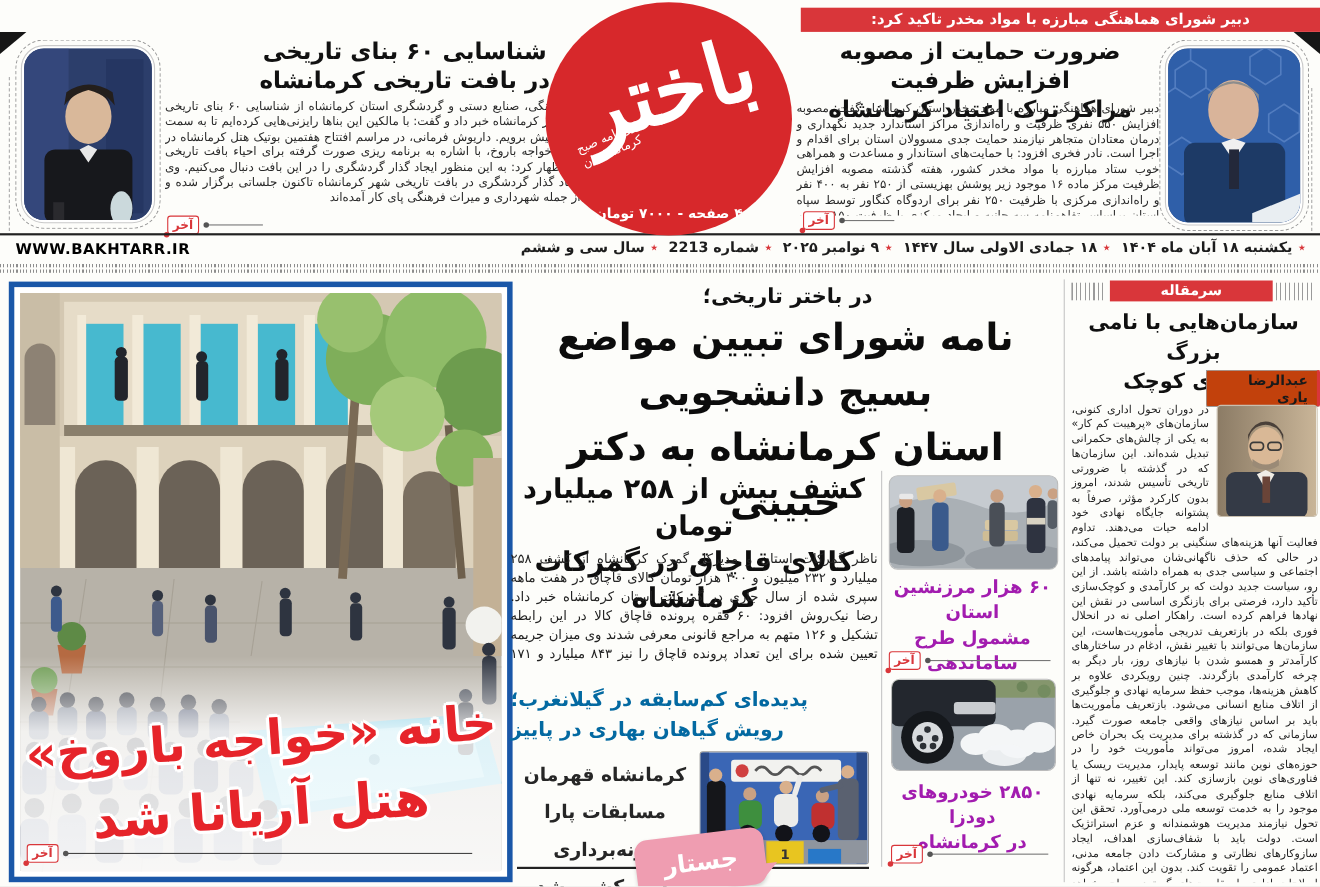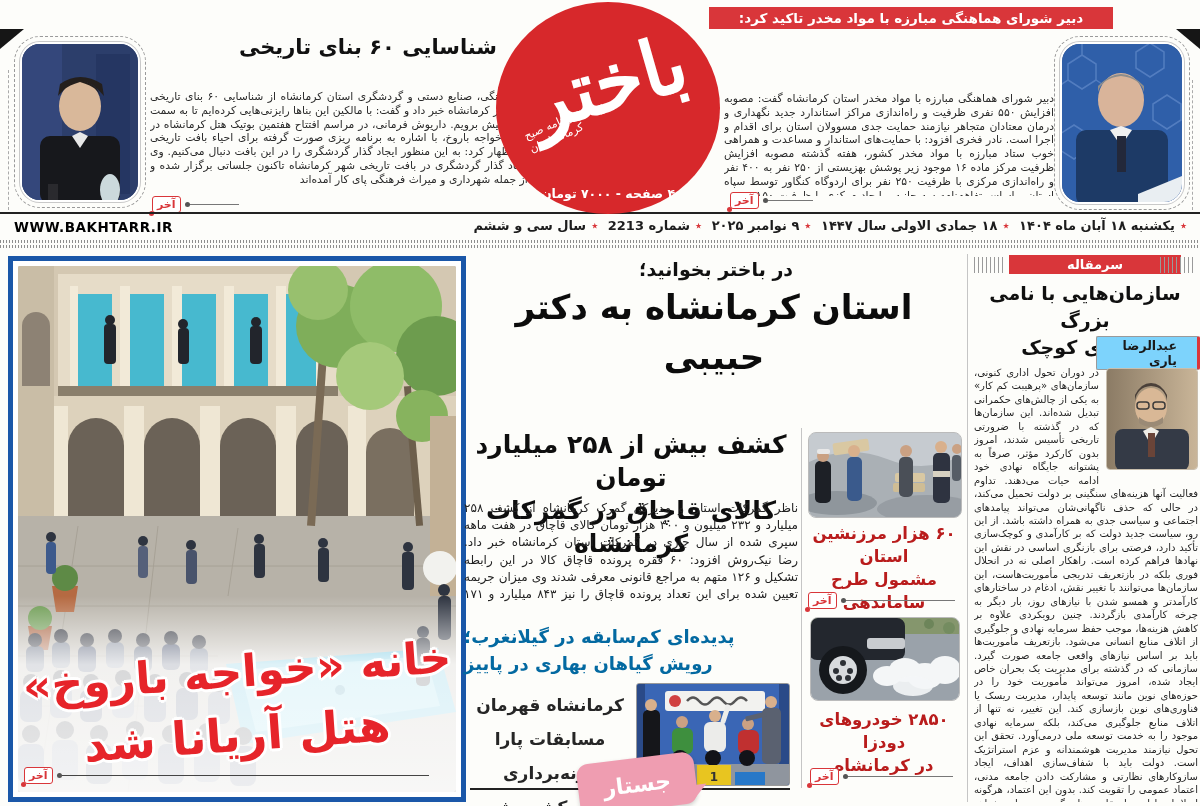--- a/index.html
+++ b/index.html
@@ -71,30 +71,30 @@
   .lead-h { text-align:center; font-size:34px; line-height:50px; font-weight:bold; color:#0c0c0c; letter-spacing:-.5px; }
 
   .customs-h { text-align:center; font-size:25px; line-height:33px; font-weight:bold; color:#0e0e0e; }
   .customs-body { font-size:12px; line-height:17.2px; text-align:justify; color:#222; overflow:hidden; }
 
   .mid-head { text-align:left; font-size:18px; line-height:26px; font-weight:bold; color:#0369a1; }
   .soft-head { text-align:center; font-size:17px; line-height:34px; font-weight:bold; color:#262626; }
 
   
   .brief-photo { border-radius:8px; overflow:hidden; border:1px solid #bbb; }
-  .brief-head { text-align:center; font-size:16.5px; line-height:23px; font-weight:bold; color:#b91c1c; }
+  .brief-head { text-align:center; font-size:16.5px; line-height:23px; font-weight:bold; color:#a21caf; }
 
   
   .vdiv { width:1px; background:#c5c5c5; }
   .vhatch { background:repeating-linear-gradient(90deg,#9a9a9a 0 1px, transparent 1px 4px); }
   .ed-label { background:#d9363a; color:#fff; font-size:13px; font-weight:bold; display:flex; align-items:center; justify-content:center; }
   .ed-h { text-align:center; font-size:19px; line-height:27px; font-weight:bold; color:#101010; }
   .ed-author {
-    font-size:12.5px; font-weight:bold; color:#1a1a1a; background:#7dd3fc;
-    border:1px solid #9a9a9a; border-right:3px solid #d9363a; padding:1px 20px; border-radius:2px;
+    font-size:12.5px; font-weight:bold; color:#1a1a1a; background:#c2410c;
+    border:1px solid #9a9a9a; border-right:3px solid #d9363a; padding:1px 8px; border-radius:2px;
   }
   .ed-body { font-size:10px; line-height:13.45px; text-align:justify; color:#1f1f1f; overflow:hidden; }
   .ed-photo { float:right; width:92px; height:102px; margin:2px 0 5px 7px; border:1px solid #c9bfae; border-radius:4px; overflow:hidden; }
 
   
   .main-frame { border:5px solid #1a57a8; background:#fff; padding:5px; }
   .main-frame .inner { position:relative; width:438px; height:526px; overflow:hidden; border-radius:2px; }
   .hotel-head {
     position:absolute; left:0; right:0; text-align:center; font-weight:bold; color:#e6242a;
     transform:rotate(-4deg);
@@ -106,21 +106,21 @@
     z-index:6; box-shadow:0 2px 4px rgba(0,0,0,.18);
   }
   .watermark::after { content:""; position:absolute; right:-10px; bottom:4px; border-top:14px solid #ef9db1; border-right:14px solid transparent; }
   .vdash { border-left:1px dashed #aaa; width:0; }
 </style>
 </head>
 <body>
 
 <div class="page">
 
-  <div class="abs kicker-banner" style="left:709px;top:7px;width:404px;">
+  <div class="abs kicker-banner" style="left:728px;top:7px;width:472px;">
     <span>دبیر شورای هماهنگی مبارزه با مواد مخدر تاکید کرد:</span>
   </div>
   <div class="abs tri tri-l" style="left:0;top:29px;"></div>
   <div class="abs tri tri-r" style="left:1176px;top:29px;"></div>
   <div class="abs vdash" style="left:8px;top:70px;height:140px;"></div>
   <div class="abs vdash" style="left:1192px;top:80px;height:130px;"></div>
 
   <div class="abs photo-frame dash-out" style="left:20px;top:42px;width:120px;height:160px;">
     <svg width="120" height="160" viewBox="0 0 120 160">
       <rect width="120" height="160" fill="#2c3e6b"></rect>
@@ -130,33 +130,38 @@
       <path d="M40 52 Q62 22 86 52 L84 40 Q62 26 42 40 Z" fill="#241f1c"></path>
       <path d="M41 58 Q40 44 62 38 Q84 44 83 58 Q83 40 62 36 Q41 40 41 58Z" fill="#241f1c"></path>
       <rect x="22" y="92" width="80" height="68" rx="10" fill="#17181c"></rect>
       <polygon points="54,92 62,104 70,92 62,88" fill="#e8e8e8"></polygon>
       <ellipse cx="92" cy="146" rx="10" ry="16" fill="#dfeef2" opacity=".9"></ellipse>
       <rect x="30" y="140" width="10" height="20" fill="#2a2a2e"></rect>
     </svg>
   </div>
   <div class="abs art-head" style="left:150px;top:34px;width:436px;">
     <div>شناسایی ۶۰ بنای تاریخی</div>
+    <div>در بافت تاریخی کرمانشاه</div>
   </div>
   <div class="abs art-body" style="left:150px;top:90px;width:436px;height:106px;">مدیرکل میراث فرهنگی، صنایع دستی و گردشگری استان کرمانشاه از شناسایی ۶۰ بنای تاریخی در بافت تاریخی شهر کرمانشاه خبر داد و گفت: با مالکین این بناها رایزنی‌هایی کرده‌ایم تا به سمت مرمت و احیاء آنها پیش برویم. داریوش فرمانی، در مراسم افتتاح هفتمین بوتیک هتل کرمانشاه در محل خانه تاریخی خواجه باروخ، با اشاره به برنامه ریزی صورت گرفته برای احیاء بافت تاریخی شهر کرمانشاه، اظهار کرد: به این منظور ایجاد گذار گردشگری را در این بافت دنبال می‌کنیم. وی افزود: برای ایجاد گذار گردشگری در بافت تاریخی شهر کرمانشاه تاکنون جلساتی برگزار شده و چندین ارگان از جمله شهرداری و میراث فرهنگی پای کار آمده‌اند</div>
   <div class="abs akhar" style="left:152px;top:196px;">
     <span class="box">آخر</span>
       <span class="line" style="width:52px;"></span>
   </div>
 
   <div class="abs logo-circle" style="left:496px;top:2px;width:224px;height:212px;">
     <div class="logo-title">باختر</div>
     <div class="logo-sub">روزنامه صبح کرمانشاهیان</div>
     <div class="logo-issue">۴ صفحه - ۷۰۰۰ تومان</div>
   </div>
 
+  <div class="abs art-head" style="left:724px;top:34px;width:334px;">
+    <div>ضرورت حمایت از مصوبه افزایش ظرفیت</div>
+    <div>مراکز ترک اعتیاد کرمانشاه</div>
+  </div>
   <div class="abs photo-frame dash-out" style="left:1060px;top:42px;width:124px;height:162px;">
     <svg width="124" height="162" viewBox="0 0 124 162">
       <rect width="124" height="162" fill="#2f5fa9"></rect>
       <g stroke="#5c85c6" stroke-width="1.5" fill="none" opacity=".8">
         <path d="M10 20 l14 -9 14 9 0 16 -14 9 -14 -9 Z M24 11 v-14 M10 36 l-12 8 M38 36 l12 8"></path>
         <path d="M78 8 l14 -9 14 9 0 16 -14 9 -14 -9 Z"></path>
         <path d="M95 60 l14 -9 14 9 0 16 -14 9 -14 -9 Z"></path>
         <path d="M2 90 l14 -9 14 9 0 16 -14 9 -14 -9 Z"></path>
       </g>
       <ellipse cx="63" cy="56" rx="23" ry="27" fill="#d9b49a"></ellipse>
@@ -356,22 +361,23 @@
       </svg>
       <div class="hotel-head" style="top:380px;font-size:44px;">خانه «خواجه باروخ»</div>
       <div class="hotel-head" style="top:442px;font-size:46px;">هتل آریانا شد</div>
       <div class="akhar" style="position:absolute;left:6px;bottom:8px;">
         <span class="box">آخر</span>
           <span class="line" style="width:370px;background:#444;"></span>
       </div>
     </div>
   </div>
 
-  <div class="abs lead-kicker" style="left:470px;top:258px;width:492px;">در باختر بخوانید؛</div>
+  <div class="abs lead-kicker" style="left:470px;top:258px;width:492px;">در باختر تاریخی؛</div>
   <div class="abs lead-h" style="left:460px;top:282px;width:508px;">
+    <div>نامه شورای تبیین مواضع بسیج دانشجویی</div>
     <div>استان کرمانشاه به دکتر حبیبی</div>
   </div>
 
   <div class="abs customs-h" style="left:464px;top:428px;width:334px;">
     <div>کشف بیش از ۲۵۸ میلیارد تومان</div>
     <div>کالای قاچاق در گمرکات کرمانشاه</div>
   </div>
   <div class="abs customs-body" style="left:464px;top:500px;width:334px;height:106px;">ناظر گمرکات استان و مدیرکل گمرک کرمانشاه از کشف ۲۵۸ میلیارد و ۲۳۲ میلیون و ۳۰۰ هزار تومان کالای قاچاق در هفت ماهه سپری شده از سال جاری در گمرکات استان کرمانشاه خبر داد. رضا نیک‌روش افزود: ۶۰ فقره پرونده قاچاق کالا در این رابطه تشکیل و ۱۲۶ متهم به مراجع قانونی معرفی شدند وی میزان جریمه تعیین شده برای این تعداد پرونده قاچاق را نیز ۸۴۳ میلیارد و ۱۷۱ میلیون تومان عنوان کرد نیک‌روش عمده کالاهای قاچاق در این مدت را گاز ال پی جی، قیر، نفت‌گاز، ایزوگام، بنزین، تراکتور، قطعات مرغ، خوراک ماهی، قارچ و پلی اتیلن عنوان کرد.</div>
 
   <div class="abs mid-head" style="left:464px;top:624px;width:334px;">پدیده‌ای کم‌سابقه در گیلانغرب؛</div>
@@ -489,21 +495,21 @@
     <div>۲۸۵۰ خودروهای دودزا</div>
     <div>در کرمانشاه</div>
   </div>
   <div class="abs akhar" style="left:810px;top:768px;">
     <span class="box">آخر</span>
       <span class="line" style="width:108px;"></span>
   </div>
 
   <div class="abs vdiv" style="left:967px;top:254px;height:548px;"></div>
   <div class="abs vhatch" style="left:974px;top:257px;width:32px;height:16px;"></div>
-  <div class="abs ed-label" style="left:1009px;top:255px;width:172px;height:19px;">سرمقاله</div>
+  <div class="abs ed-label" style="left:1009px;top:255px;width:148px;height:19px;">سرمقاله</div>
   <div class="abs vhatch" style="left:1160px;top:257px;width:36px;height:16px;"></div>
   <div class="abs ed-h" style="left:972px;top:280px;width:226px;">
     <div>سازمان‌هایی با نامی بزرگ</div>
     <div>و کاری کوچک</div>
   </div>
   <div class="abs ed-author" style="left:1096px;top:336px;">عبدالرضا یاری</div>
 
   <div class="abs ed-body" style="left:974px;top:366px;width:224px;height:436px;">
     <span class="ed-photo">
       <svg width="92" height="102" viewBox="0 0 92 102">

